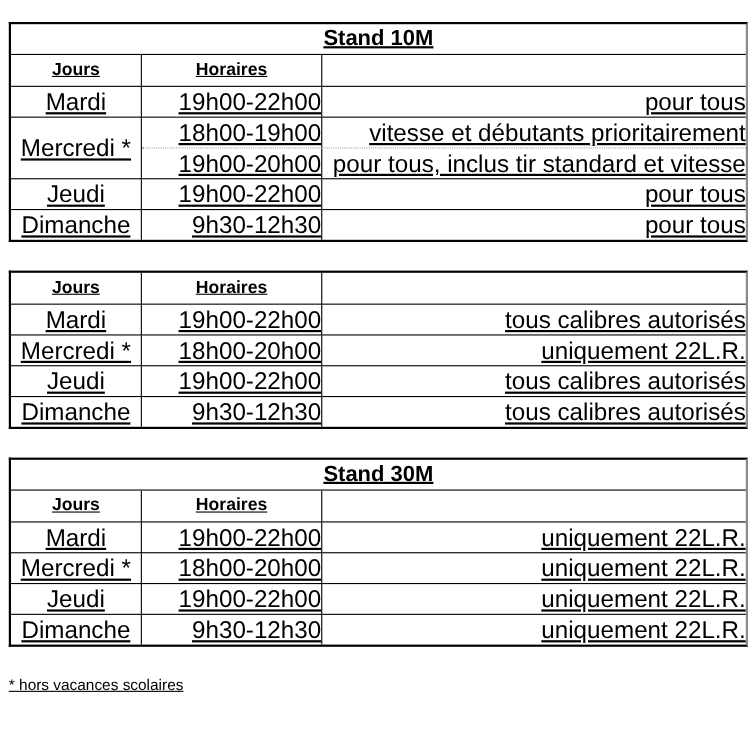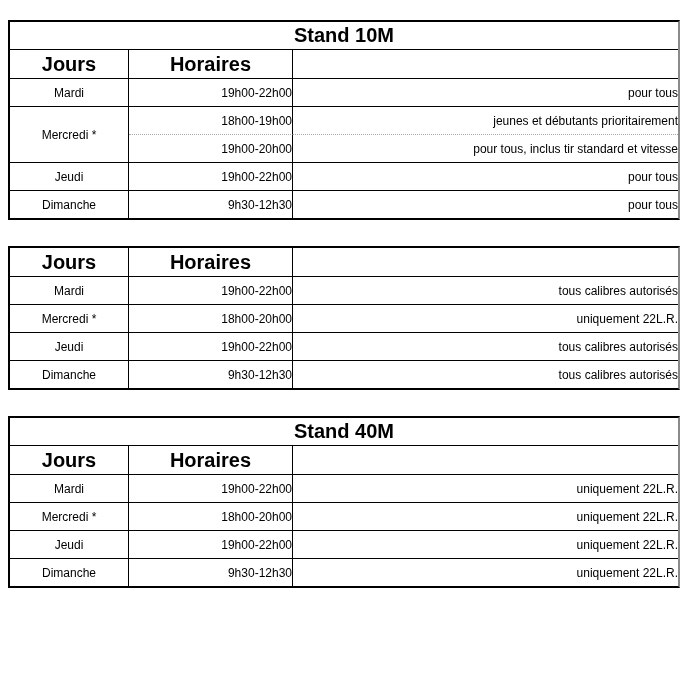--- a/index.html
+++ b/index.html
@@ -10,20 +10,21 @@
   body {
     width: 687px;
     height: 677px;
     font-family: "Liberation Sans", sans-serif;
     color: #000000;
     overflow: hidden;
   }
   .page {
     padding: 20px 7px 0 8px;
     box-sizing: border-box;
+    text-decoration: underline;
   }
   table.stand-table {
     width: 672px;
     table-layout: fixed;
     border-collapse: separate;
     border-spacing: 0;
     border: 2px solid #000000;
     border-right-color: #8a8a8a;
     margin: 0 0 26px 0;
   }
@@ -39,29 +40,29 @@
   .title-cell {
     height: 27px;
     text-align: center;
     font-weight: bold;
     font-size: 20px;
     border-bottom: 1px solid #000000;
   }
   th {
     height: 28px;
     font-weight: bold;
-    font-size: 20px;
+    font-size: 16px;
     border-bottom: 1px solid #000000;
   }
   th.h-day, th.h-time {
     border-right: 1px solid #000000;
   }
   tbody td {
     height: 27px;
-    font-size: 12px;
+    font-size: 22px;
     border-bottom: 1px solid #000000;
   }
   td.day-cell {
     text-align: center;
     border-right: 1px solid #000000;
   }
   td.time-cell {
     text-align: right;
     border-right: 1px solid #000000;
   }
@@ -104,21 +105,21 @@
     </thead>
     <tbody>
           <tr>
             <td class="day-cell" rowspan="1">Mardi</td>
             <td class="time-cell">19h00-22h00</td>
             <td class="note-cell">pour tous</td>
           </tr>
           <tr class="has-continuation">
             <td class="day-cell" rowspan="2">Mercredi *</td>
             <td class="time-cell">18h00-19h00</td>
-            <td class="note-cell">jeunes et débutants prioritairement</td>
+            <td class="note-cell">vitesse et débutants prioritairement</td>
           </tr>
           <tr class="continuation-row">
             <td class="time-cell">19h00-20h00</td>
             <td class="note-cell">pour tous, inclus tir standard et vitesse</td>
           </tr>
           <tr>
             <td class="day-cell" rowspan="1">Jeudi</td>
             <td class="time-cell">19h00-22h00</td>
             <td class="note-cell">pour tous</td>
           </tr>
@@ -168,21 +169,21 @@
   </table>
 
   <table class="stand-table">
     <colgroup>
       <col class="col-day">
       <col class="col-time">
       <col class="col-note">
     </colgroup>
     <thead>
       <tr>
-        <td class="title-cell" colspan="3">Stand 40M</td>
+        <td class="title-cell" colspan="3">Stand 30M</td>
       </tr>
       <tr>
         <th class="h-day">Jours</th>
         <th class="h-time">Horaires</th>
         <th class="h-note"></th>
       </tr>
     </thead>
     <tbody>
           <tr>
             <td class="day-cell" rowspan="1">Mardi</td>
@@ -200,13 +201,14 @@
             <td class="note-cell">uniquement 22L.R.</td>
           </tr>
           <tr>
             <td class="day-cell" rowspan="1">Dimanche</td>
             <td class="time-cell">9h30-12h30</td>
             <td class="note-cell">uniquement 22L.R.</td>
           </tr>
         </tbody>
   </table>
 </div>
+  <div class="footnote">* hors vacances scolaires</div>
 </div>
 
 </body></html>

